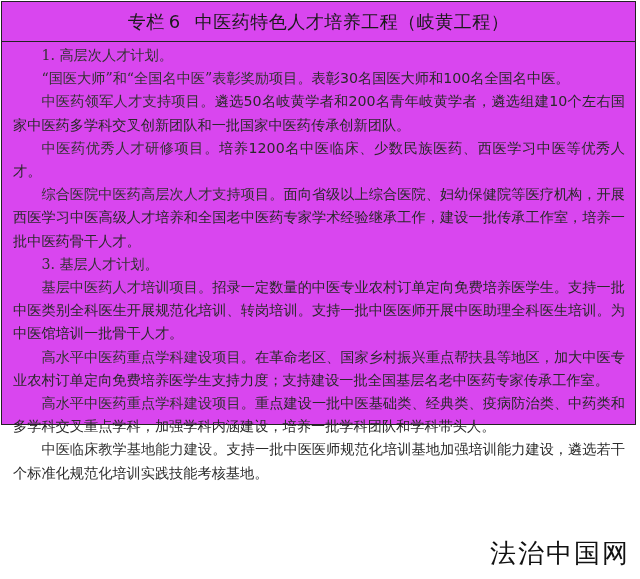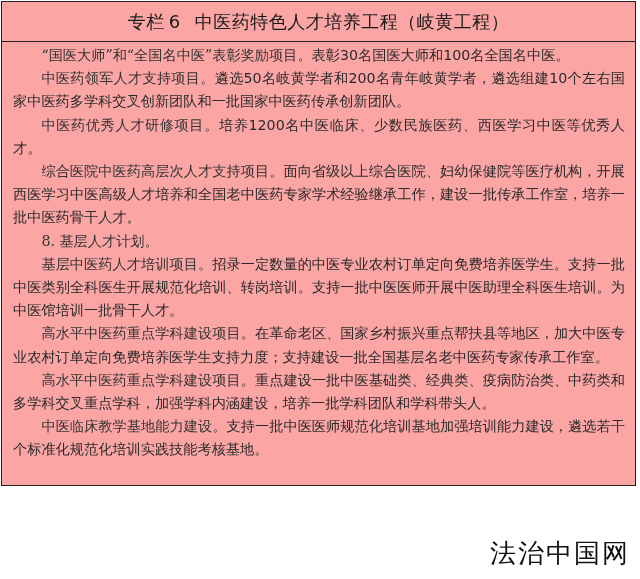--- a/index.html
+++ b/index.html
@@ -1,19 +1,19 @@
 <!DOCTYPE html>
 <html><head>
   <meta charset="utf-8">
   <style>
     html, body { margin: 0; padding: 0; background: #ffffff; }
     body { width: 640px; height: 579px; overflow: hidden; position: relative; }
     .frame {
-      position: absolute; left: 1px; top: 1px; width: 635px; height: 485px;
-      border: 1px solid #222; box-sizing: border-box; background: #fca5a5;
+      position: absolute; left: 1px; top: 1px; width: 635px; height: 424px;
+      border: 1px solid #222; box-sizing: border-box; background: #d946ef;
     }
     .header {
       height: 40px; border-bottom: 1.5px solid #222; box-sizing: border-box;
       display: flex; align-items: center; justify-content: center;
       font-family: "DejaVu Sans", sans-serif; font-size: 18px; color: #1a1a1a;
       letter-spacing: 0.5px;
     }
     .header .num { margin: 0 14px 0 4px; }
     .body { padding: 2px 10px 0 11px; }
     .p {
@@ -31,25 +31,26 @@
 </head>
 <body>
 
 <div class="frame">
   <div class="header">
     <span>专栏</span>
     <span class="num">6</span>
     <span>中医药特色人才培养工程（岐黄工程）</span>
   </div>
   <div class="body">
+    <p class="p"><span class="lead">1. 高层次人才计划。</span></p>
     <p class="p"><span class="lead">“国医大师”和“全国名中医”表彰奖励项目。</span><span class="rest">表彰30名国医大师和100名全国名中医。</span></p>
     <p class="p"><span class="lead">中医药领军人才支持项目。</span><span class="rest">遴选50名岐黄学者和200名青年岐黄学者，遴选组建10个左右国家中医药多学科交叉创新团队和一批国家中医药传承创新团队。</span></p>
     <p class="p"><span class="lead">中医药优秀人才研修项目。</span><span class="rest">培养1200名中医临床、少数民族医药、西医学习中医等优秀人才。</span></p>
     <p class="p"><span class="lead">综合医院中医药高层次人才支持项目。</span><span class="rest">面向省级以上综合医院、妇幼保健院等医疗机构，开展西医学习中医高级人才培养和全国老中医药专家学术经验继承工作，建设一批传承工作室，培养一批中医药骨干人才。</span></p>
-    <p class="p"><span class="lead">8. 基层人才计划。</span></p>
+    <p class="p"><span class="lead">3. 基层人才计划。</span></p>
     <p class="p"><span class="lead">基层中医药人才培训项目。</span><span class="rest">招录一定数量的中医专业农村订单定向免费培养医学生。支持一批中医类别全科医生开展规范化培训、转岗培训。支持一批中医医师开展中医助理全科医生培训。为中医馆培训一批骨干人才。</span></p>
     <p class="p"><span class="lead">高水平中医药重点学科建设项目。</span><span class="rest">在革命老区、国家乡村振兴重点帮扶县等地区，加大中医专业农村订单定向免费培养医学生支持力度；支持建设一批全国基层名老中医药专家传承工作室。</span></p>
     <p class="p"><span class="lead">高水平中医药重点学科建设项目。</span><span class="rest">重点建设一批中医基础类、经典类、疫病防治类、中药类和多学科交叉重点学科，加强学科内涵建设，培养一批学科团队和学科带头人。</span></p>
     <p class="p"><span class="lead">中医临床教学基地能力建设。</span><span class="rest">支持一批中医医师规范化培训基地加强培训能力建设，遴选若干个标准化规范化培训实践技能考核基地。</span></p>
     <p class="p"></p>
   </div>
 </div>
 <div class="watermark">法治中国网</div>
 
 </body></html>

